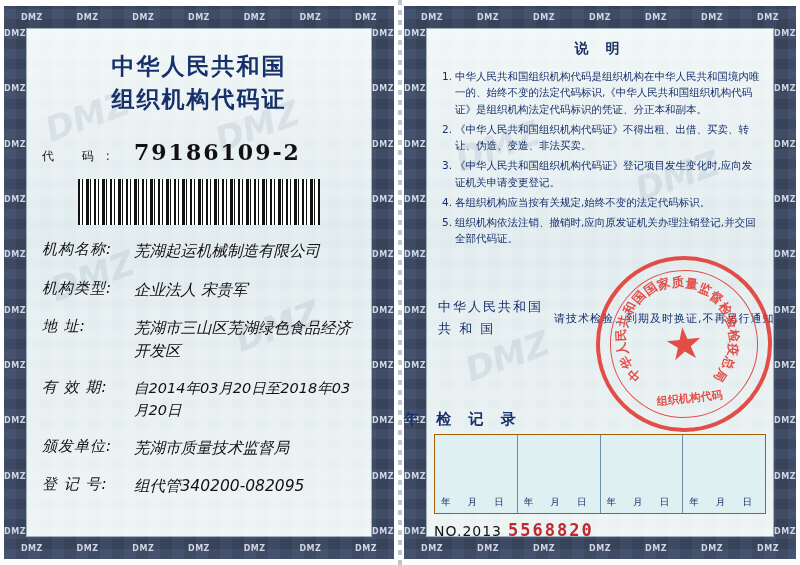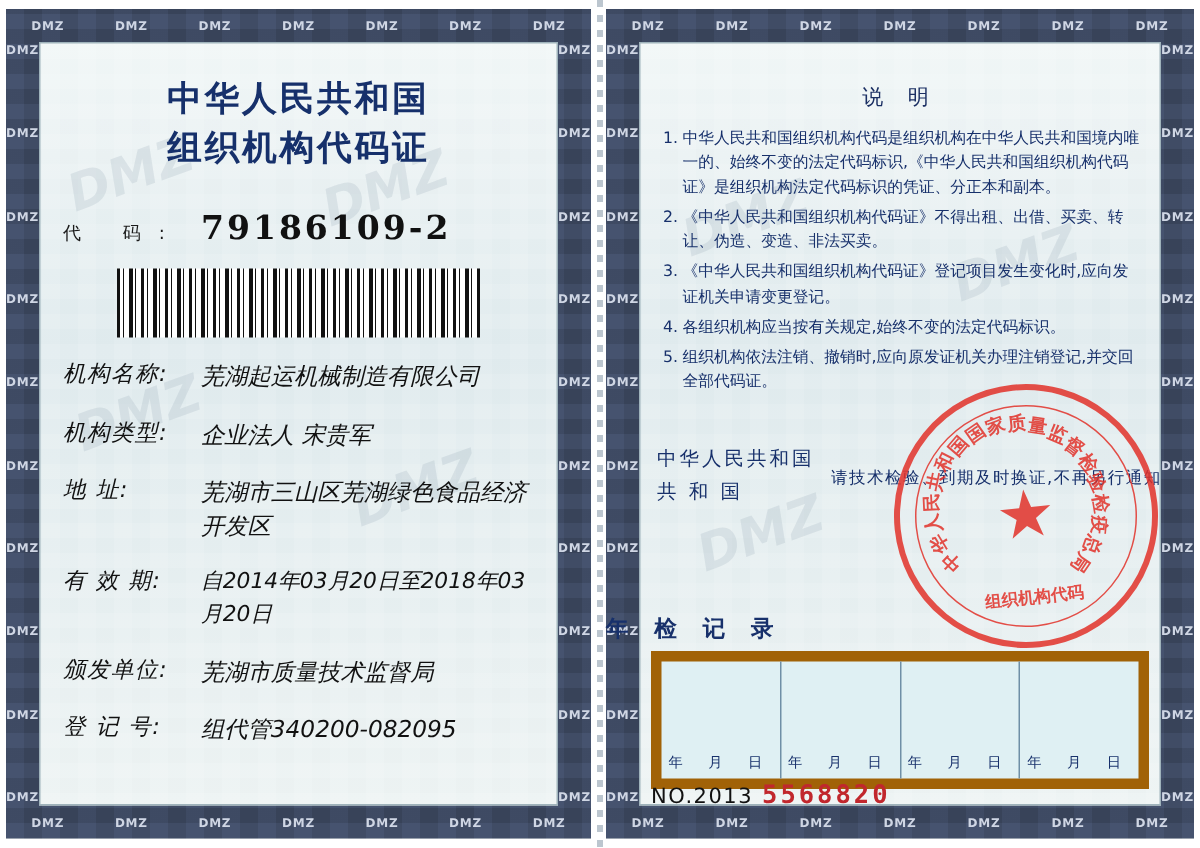--- a/index.html
+++ b/index.html
@@ -90,22 +90,22 @@
     color:#111;font-size:15px;width:92px;flex:none;letter-spacing:1px;
   }
   .f-value{
     color:#111;font-size:15.5px;line-height:1.5;flex:1;
     font-weight:500;
   }
   .f-value.small{font-size:14.5px;}
 
   
   .r-title{
-    text-align:center;color:#1b2f63;font-weight:normal;font-size:14px;
-    letter-spacing:6px;margin-top:20px;
+    text-align:center;color:#1b2f63;font-weight:bold;font-size:14px;
+    letter-spacing:6px;margin-top:4px;
   }
   .notes{margin-top:10px;padding:0 2px 0 4px;}
   .note{
     display:flex;color:#17306b;font-size:10.5px;line-height:1.55;margin-bottom:4px;
   }
   .note-num{width:13px;flex:none;}
   .note-text{flex:1;}
 
   .sign-block{position:absolute;left:34px;top:290px;color:#17306b;font-size:13px;line-height:1.7;letter-spacing:2px;}
   .sign-note{position:absolute;left:150px;top:305px;color:#17306b;font-size:11px;letter-spacing:1px;}
@@ -139,21 +139,21 @@
     font-size:11px;font-weight:bold;
   }
 
   
   .annual-title{
     position:absolute;left:0;right:0;top:404px;text-align:left;
     color:#17306b;font-size:15px;font-weight:bold;letter-spacing:6px;
   }
   .grid{
     position:absolute;left:30px;right:30px;top:428px;height:78px;
-    display:flex;border:7px solid #a16207;background:#dff0f3;
+    display:flex;border:1px solid #a16207;background:#dff0f3;
   }
   .grid .cell{
     flex:1;border-right:1px solid #6f8fa6;position:relative;
   }
   .grid .cell:last-child{border-right:none;}
   .cell .ymd{
     position:absolute;left:0;right:0;bottom:4px;text-align:center;
     color:#17306b;font-size:9.5px;letter-spacing:7px;
   }
   .no-line{

